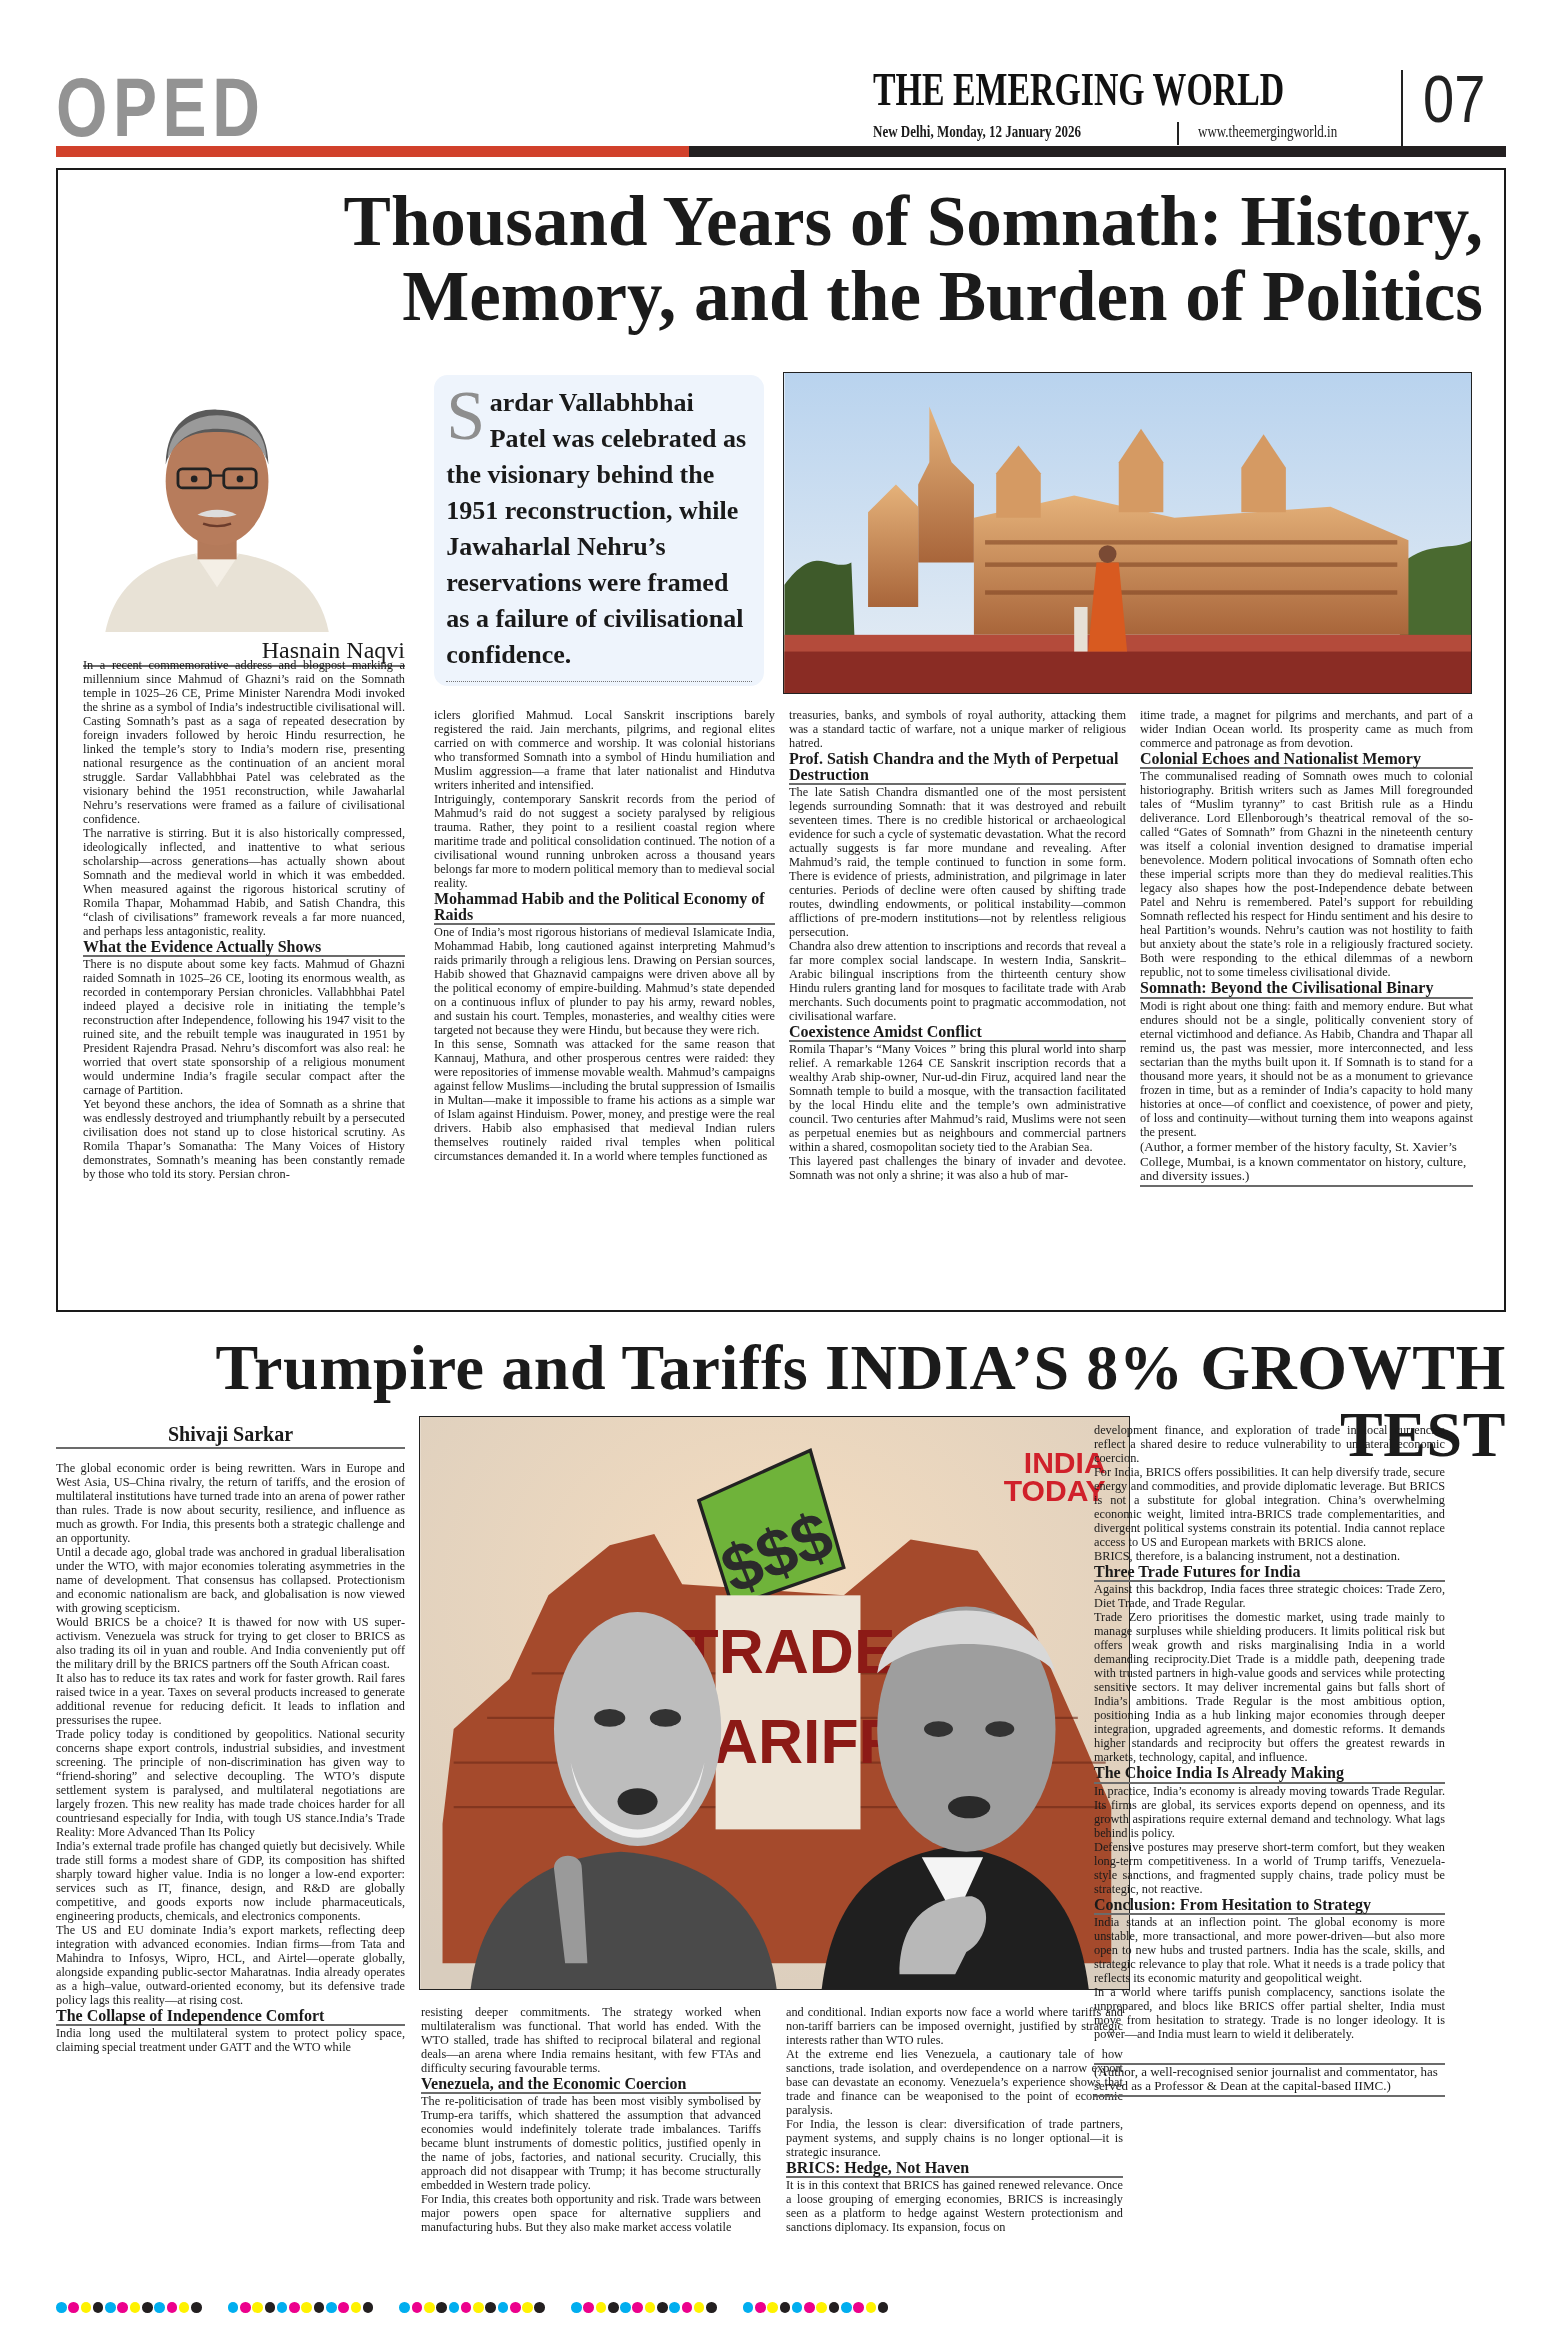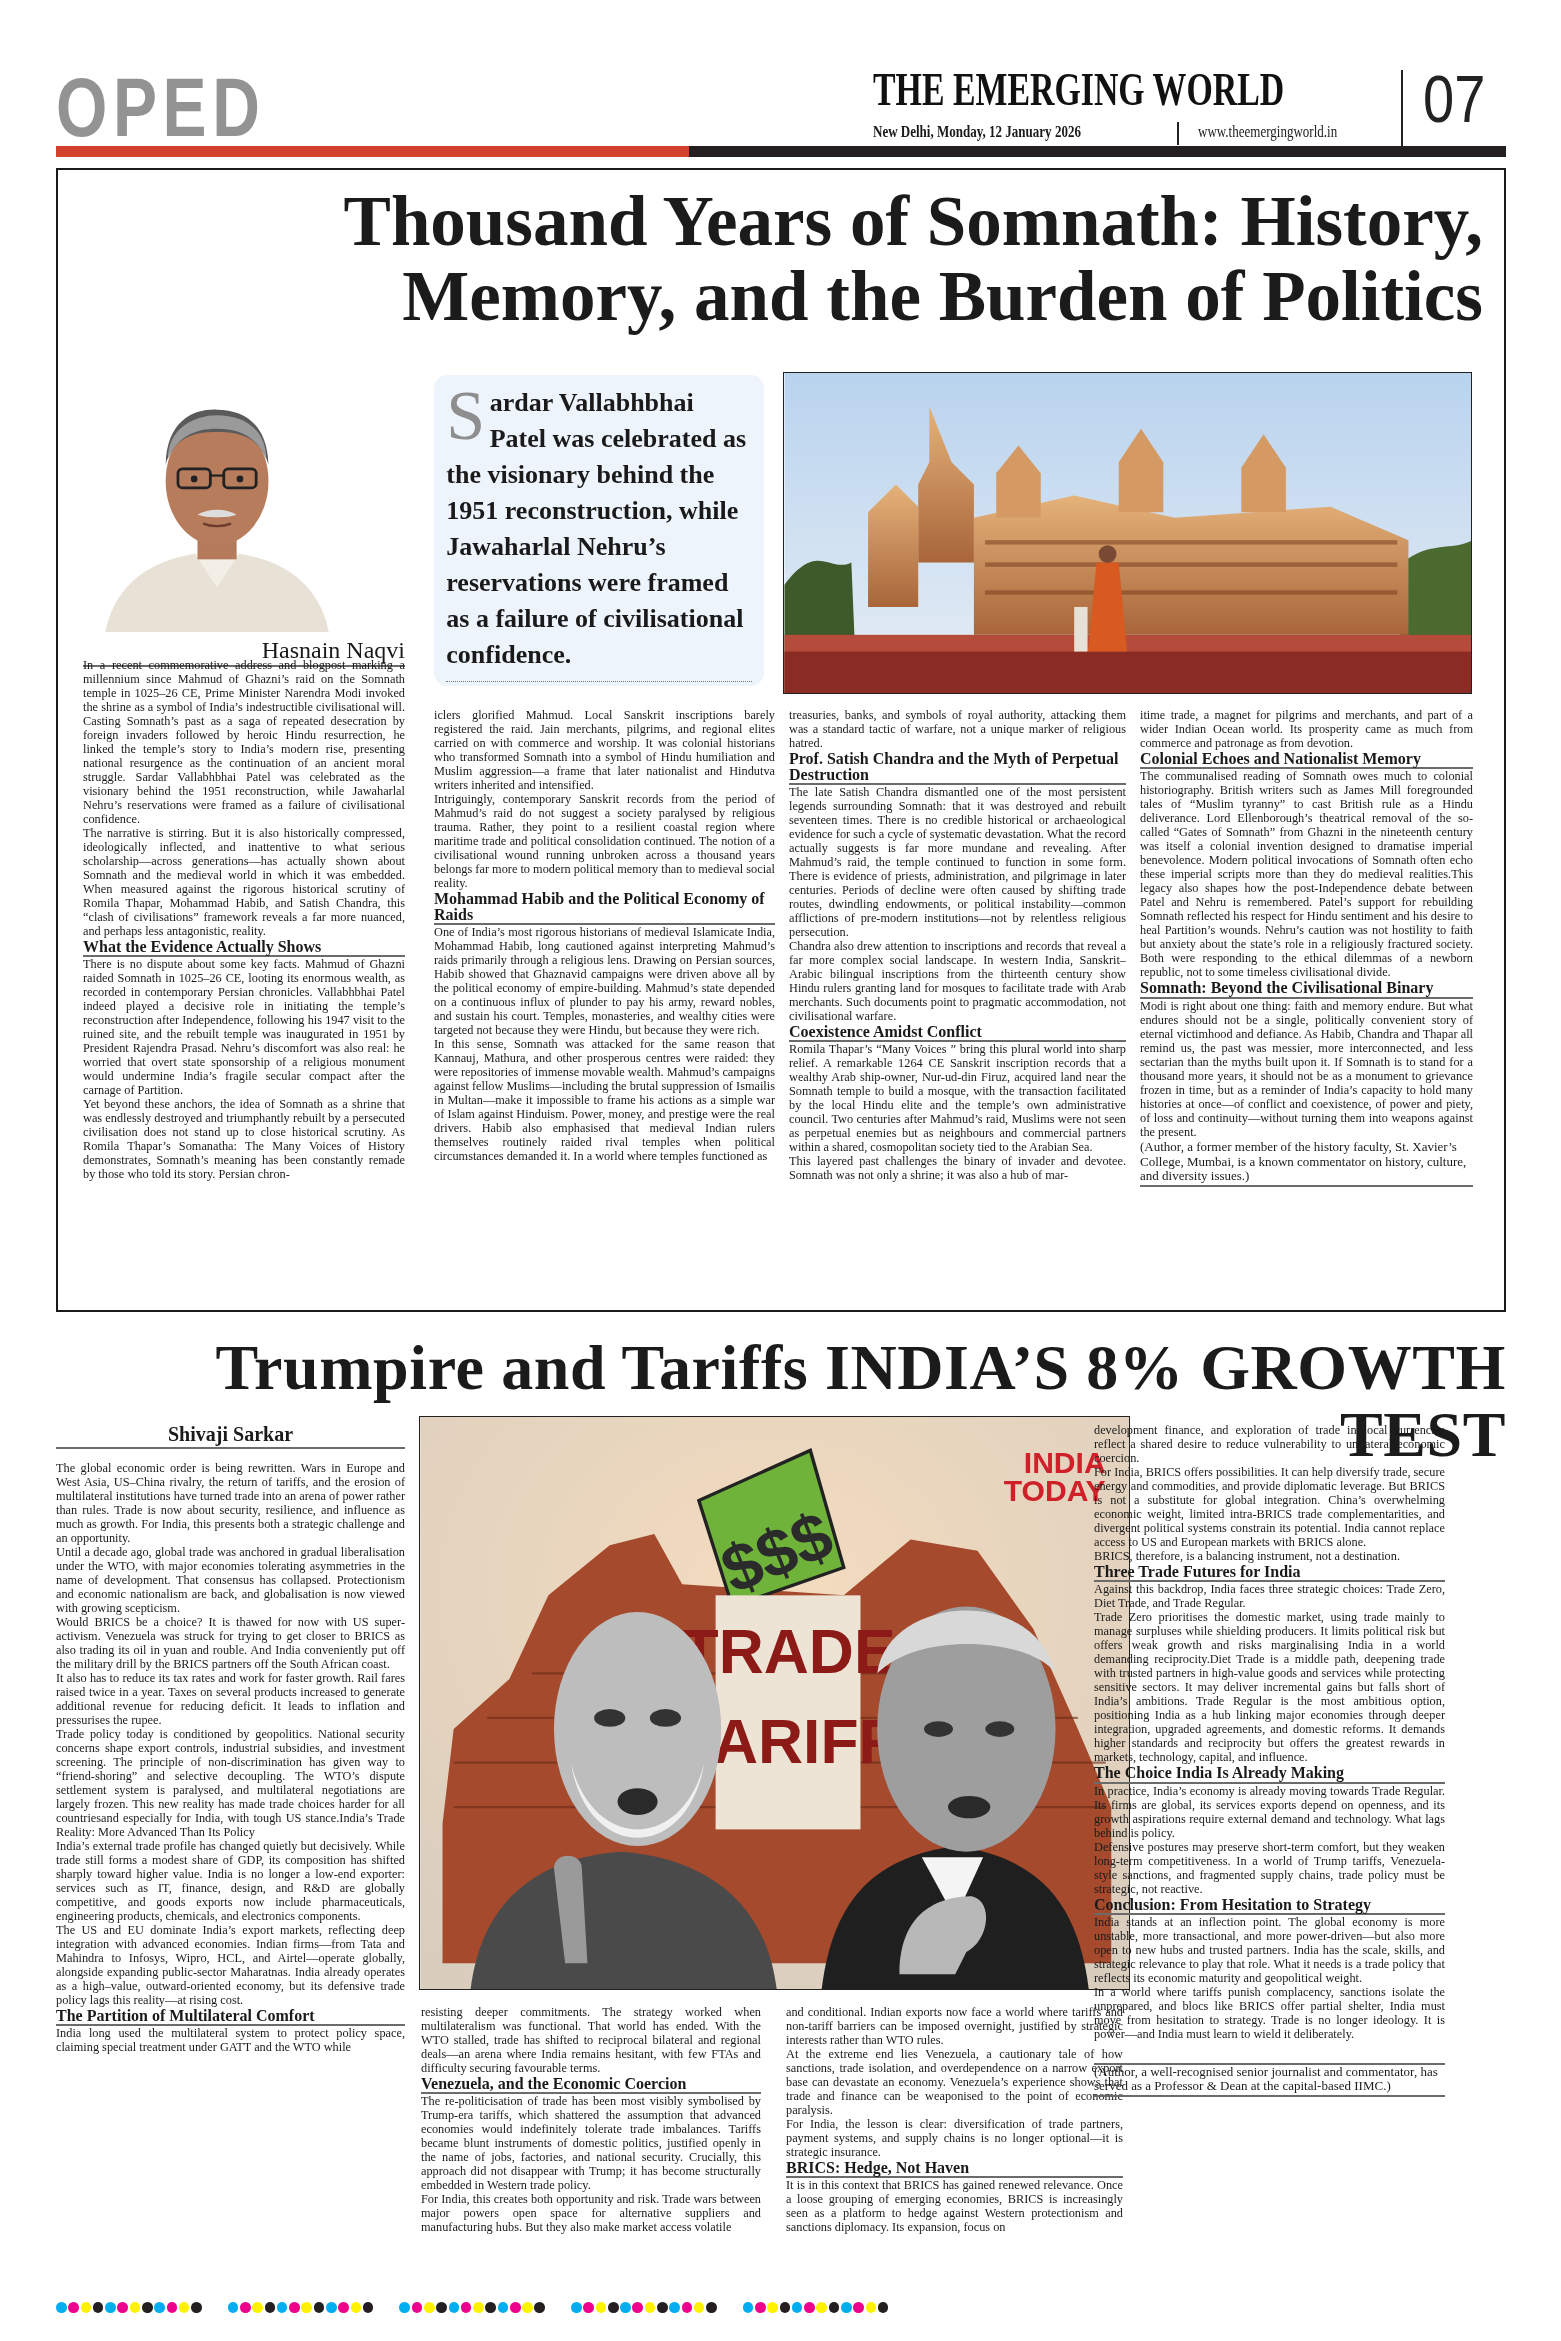--- a/index.html
+++ b/index.html
@@ -212,21 +212,21 @@
 </div>
 
 <div id="d1" class="col2">
     <p>The global economic order is being rewritten. Wars in Europe and West Asia, US–China rivalry, the return of tariffs, and the erosion of multilateral institutions have turned trade into an arena of power rather than rules. Trade is now about security, resilience, and influence as much as growth. For India, this presents both a strategic challenge and an opportunity.</p>
     <p>Until a decade ago, global trade was anchored in gradual liberalisation under the WTO, with major economies tolerating asymmetries in the name of development. That consensus has collapsed. Protectionism and economic nationalism are back, and globalisation is now viewed with growing scepticism.</p>
     <p>Would BRICS be a choice? It is thawed for now with US super-activism. Venezuela was struck for trying to get closer to BRICS as also trading its oil in yuan and rouble. And India conveniently put off the military drill by the BRICS partners off the South African coast.</p>
     <p>It also has to reduce its tax rates and work for faster growth. Rail fares raised twice in a year. Taxes on several products increased to generate additional revenue for reducing deficit. It leads to inflation and pressurises the rupee.</p>
     <p>Trade policy today is conditioned by geopolitics. National security concerns shape export controls, industrial subsidies, and investment screening. The principle of non-discrimination has given way to “friend-shoring” and selective decoupling. The WTO’s dispute settlement system is paralysed, and multilateral negotiations are largely frozen. This new reality has made trade choices harder for all countriesand especially for India, with tough US stance.India’s Trade Reality: More Advanced Than Its Policy</p>
     <p>India’s external trade profile has changed quietly but decisively. While trade still forms a modest share of GDP, its composition has shifted sharply toward higher value. India is no longer a low-end exporter: services such as IT, finance, design, and R&amp;D are globally competitive, and goods exports now include pharmaceuticals, engineering products, chemicals, and electronics components.</p>
     <p>The US and EU dominate India’s export markets, reflecting deep integration with advanced economies. Indian firms—from Tata and Mahindra to Infosys, Wipro, HCL, and Airtel—operate globally, alongside expanding public-sector Maharatnas. India already operates as a high–value, outward-oriented economy, but its defensive trade policy lags this reality—at rising cost.</p>
-    <h3>The Partition of Multilateral Comfort</h3>
+    <h3>The Collapse of Independence Comfort</h3>
     <p>India long used the multilateral system to protect policy space, claiming special treatment under GATT and the WTO while</p>
   </div>
 <div id="d2" class="col2">
     <p>resisting deeper commitments. The strategy worked when multilateralism was functional. That world has ended. With the WTO stalled, trade has shifted to reciprocal bilateral and regional deals—an arena where India remains hesitant, with few FTAs and difficulty securing favourable terms.</p>
     <h3>Venezuela, and the Economic Coercion</h3>
     <p>The re-politicisation of trade has been most visibly symbolised by Trump-era tariffs, which shattered the assumption that advanced economies would indefinitely tolerate trade imbalances. Tariffs became blunt instruments of domestic politics, justified openly in the name of jobs, factories, and national security. Crucially, this approach did not disappear with Trump; it has become structurally embedded in Western trade policy.</p>
     <p>For India, this creates both opportunity and risk. Trade wars between major powers open space for alternative suppliers and manufacturing hubs. But they also make market access volatile</p>
   </div>
 <div id="d3" class="col2">
     <p>and conditional. Indian exports now face a world where tariffs and non-tariff barriers can be imposed overnight, justified by strategic interests rather than WTO rules.</p>

